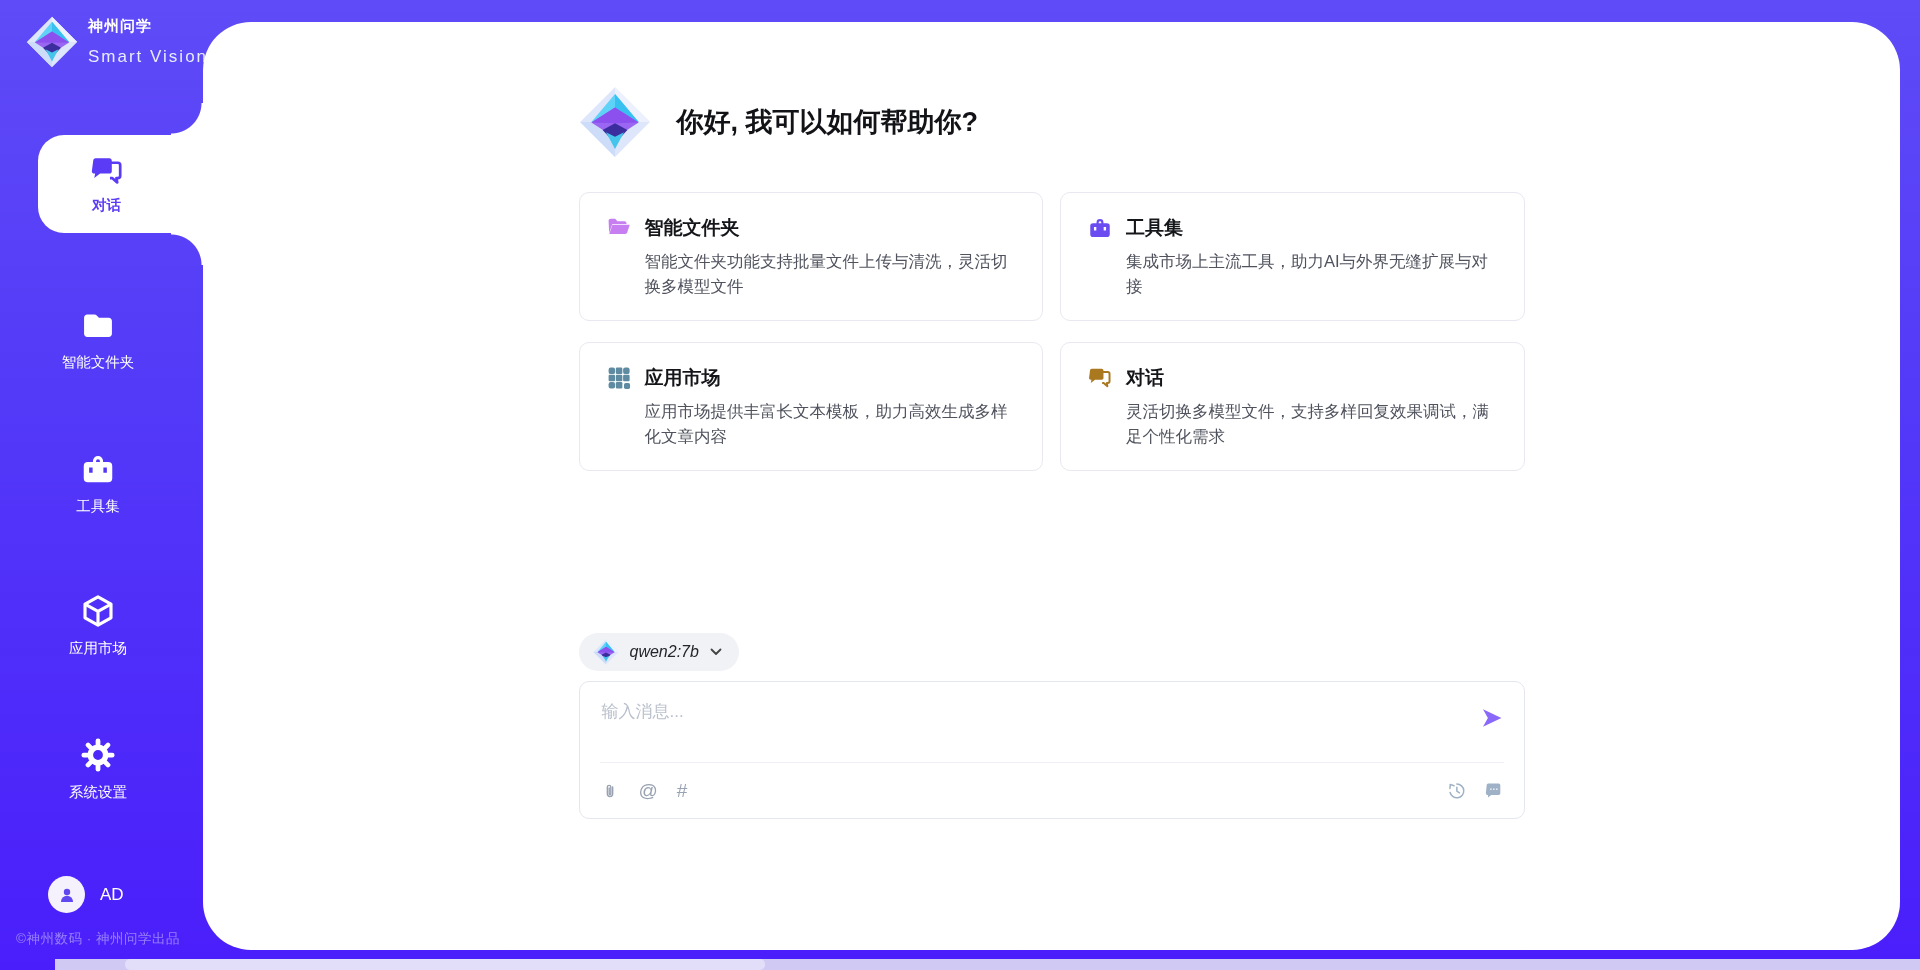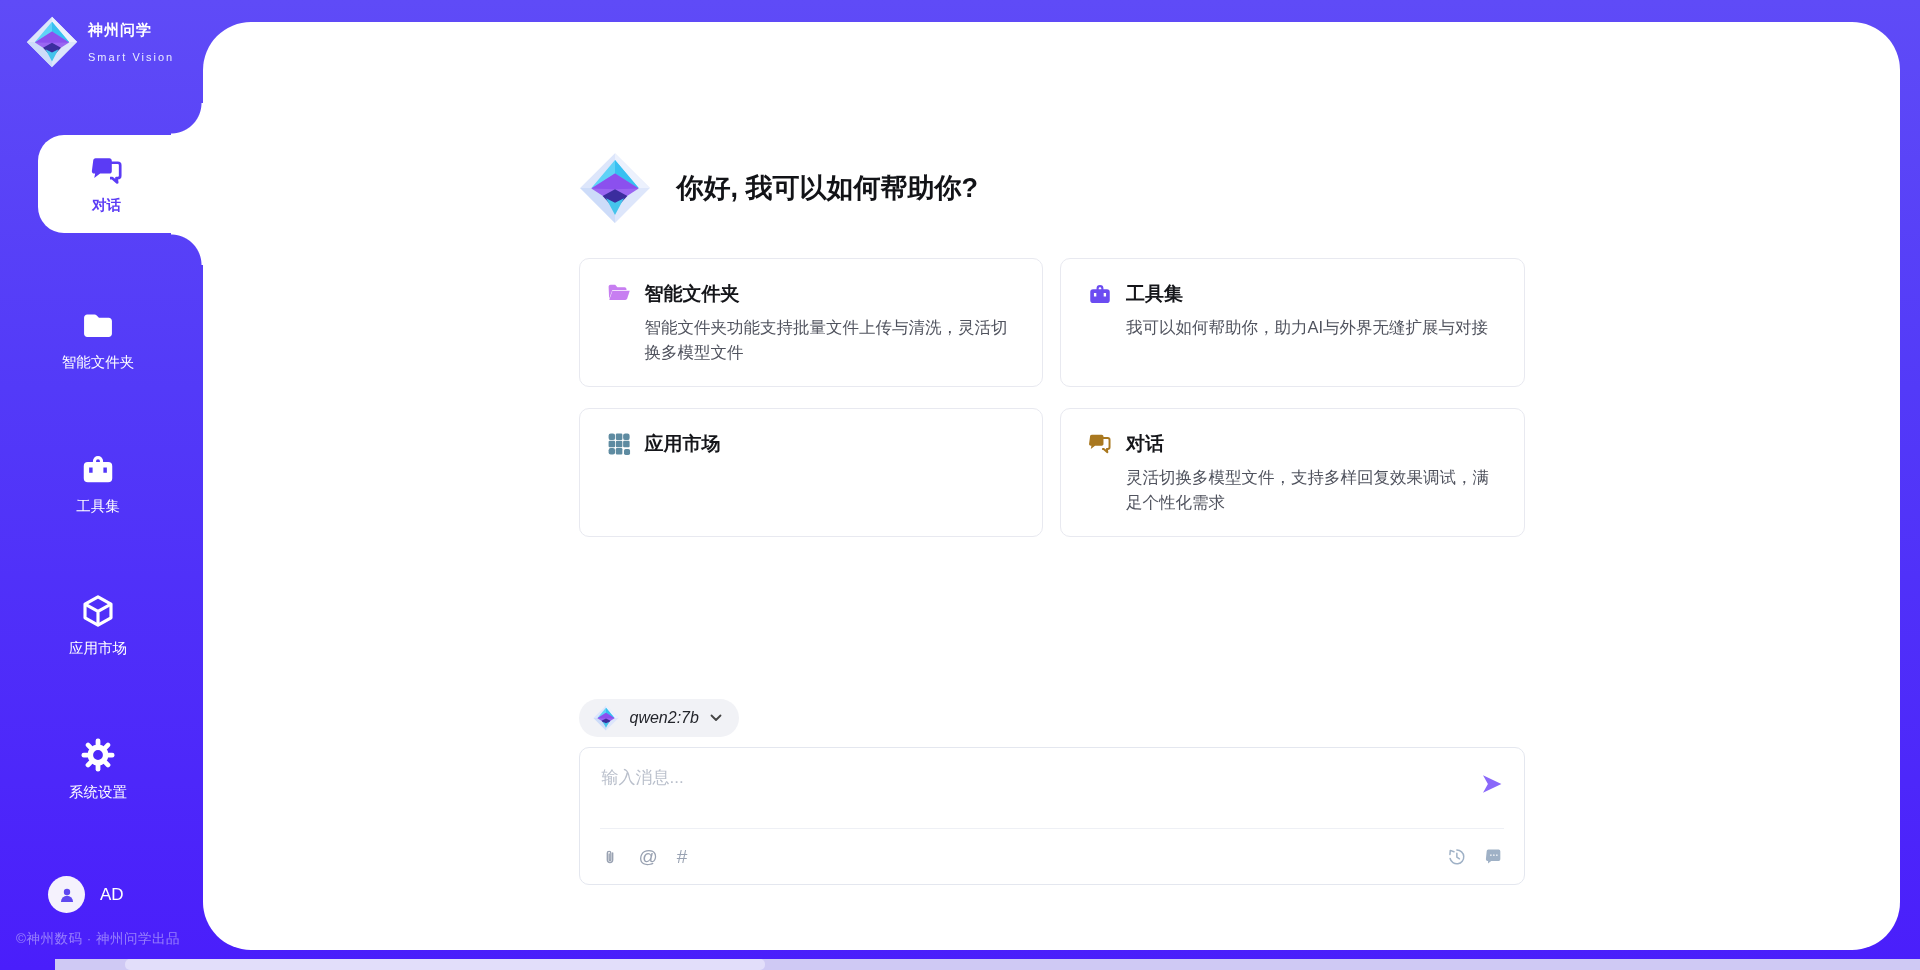--- a/index.html
+++ b/index.html
@@ -5,21 +5,21 @@
   html,body{margin:0;padding:0;background:#4a1efb;}
   *{box-sizing:border-box;}
   .stage{
     position:relative;width:1920px;height:970px;overflow:hidden;
     background:linear-gradient(180deg,#5f4bf7 0%,#533af8 40%,#4a1efb 100%);
     font-family:"Liberation Sans","DejaVu Sans",sans-serif;
   }
   
   .brand{position:absolute;left:26px;top:16px;display:flex;align-items:center;gap:10px;}
   .brand-text .name{color:#fff;font-size:15px;font-weight:700;letter-spacing:1px;}
-  .brand-text .sub{color:#e9ebff;font-size:11px;letter-spacing:2px;margin-top:11px;}
+  .brand-text .sub{color:#e9ebff;font-size:17px;letter-spacing:2px;margin-top:11px;}
   .nav-item{
     position:absolute;left:0;width:196px;display:flex;flex-direction:column;
     align-items:center;gap:9px;color:#fff;cursor:pointer;
   }
   .nav-item .nav-label{font-size:14.5px;}
   .nav-pill{
     position:absolute;left:38px;top:135px;width:173px;height:98px;background:#fff;
     border-radius:26px 0 0 26px;display:flex;flex-direction:column;align-items:center;
     justify-content:center;gap:7px;padding-right:36px;color:#5b3bf5;cursor:pointer;z-index:2;
   }
@@ -29,21 +29,21 @@
   .fillet-bottom{left:171px;top:233px;background:radial-gradient(circle 32px at 0 100%,rgba(255,255,255,0) 0 30px,#fff 31px);}
   .user-row{position:absolute;left:48px;top:876px;display:flex;align-items:center;gap:15px;cursor:pointer;}
   .avatar{width:37px;height:37px;border-radius:50%;background:#f5f2fd;display:flex;align-items:center;justify-content:center;color:#5f48f0;}
   .user-name{color:#fff;font-size:17px;}
   .side-footer{position:absolute;left:16px;top:930px;color:rgba(255,255,255,.42);font-size:13.5px;letter-spacing:.5px;text-align:center;}
   
   .panel{
     position:absolute;left:203px;top:22px;width:1697px;height:928px;
     background:#fff;border-radius:48px;z-index:1;
   }
-  .content{width:946px;margin:12px auto;padding-top:118px;}
+  .content{width:946px;margin:0 auto;padding-top:64px;}
   .greeting{display:flex;align-items:center;gap:26px;}
   .greeting h1{margin:0;font-size:27px;font-weight:700;color:#121317;}
   .cards{margin-top:34px;display:grid;grid-template-columns:1fr 1fr;column-gap:17px;row-gap:21px;}
   .card{
     height:129px;border:1px solid #e8e9f0;border-radius:10px;background:#fff;
     padding:22px 26px;cursor:pointer;
   }
   .card-head{display:flex;align-items:center;gap:13px;}
   .card-title{font-size:19px;font-weight:700;color:#15161a;}
   .card-desc{margin:8px 0 0 39px;font-size:16.5px;line-height:1.52;color:#50535e;}
@@ -199,40 +199,41 @@
           <div class="card-desc">智能文件夹功能支持批量文件上传与清洗，灵活切换多模型文件</div>
         </div>
 
         <div class="card">
           <div class="card-head">
             <svg class="icon-toolbox-purple" width="26" height="26" viewBox="0 0 24 24">
                 <use href="#def-toolbox"></use>
               </svg>
             <span class="card-title">工具集</span>
           </div>
-          <div class="card-desc">我可以如何帮助你，助力AI与外界无缝扩展与对接</div>
+          <div class="card-desc">集成市场上主流工具，助力AI与外界无缝扩展与对接</div>
         </div>
 
         <div class="card">
           <div class="card-head">
             <svg class="icon-grid" width="26" height="26" viewBox="0 0 24 24">
               <g fill="currentColor">
                 <rect x="2.4" y="2.4" width="6" height="6" rx="2"></rect>
                   <rect x="9.1" y="2.4" width="6" height="6" rx="1"></rect>
                   <rect x="15.8" y="2.4" width="6" height="6" rx="2"></rect>
                 <rect x="2.4" y="9.1" width="6" height="6" rx="1"></rect>
                   <rect x="9.1" y="9.1" width="6" height="6" rx="1"></rect>
                   <rect x="15.8" y="9.1" width="6" height="6" rx="1"></rect>
                 <rect x="2.4" y="15.8" width="6" height="6" rx="2"></rect>
                   <rect x="9.1" y="15.8" width="6" height="6" rx="1"></rect>
                   <rect x="16.6" y="16.6" width="5.6" height="5.6" rx="1.6"></rect>
               </g>
             </svg>
             <span class="card-title">应用市场</span>
           </div>
+          <div class="card-desc">应用市场提供丰富长文本模板，助力高效生成多样化文章内容</div>
         </div>
 
         <div class="card">
           <div class="card-head">
             <svg class="icon-chat-gold" width="26" height="26" viewBox="0 0 24 24">
                 <use href="#def-chat"></use>
               </svg>
             <span class="card-title">对话</span>
           </div>
           <div class="card-desc">灵活切换多模型文件，支持多样回复效果调试，满足个性化需求</div>

